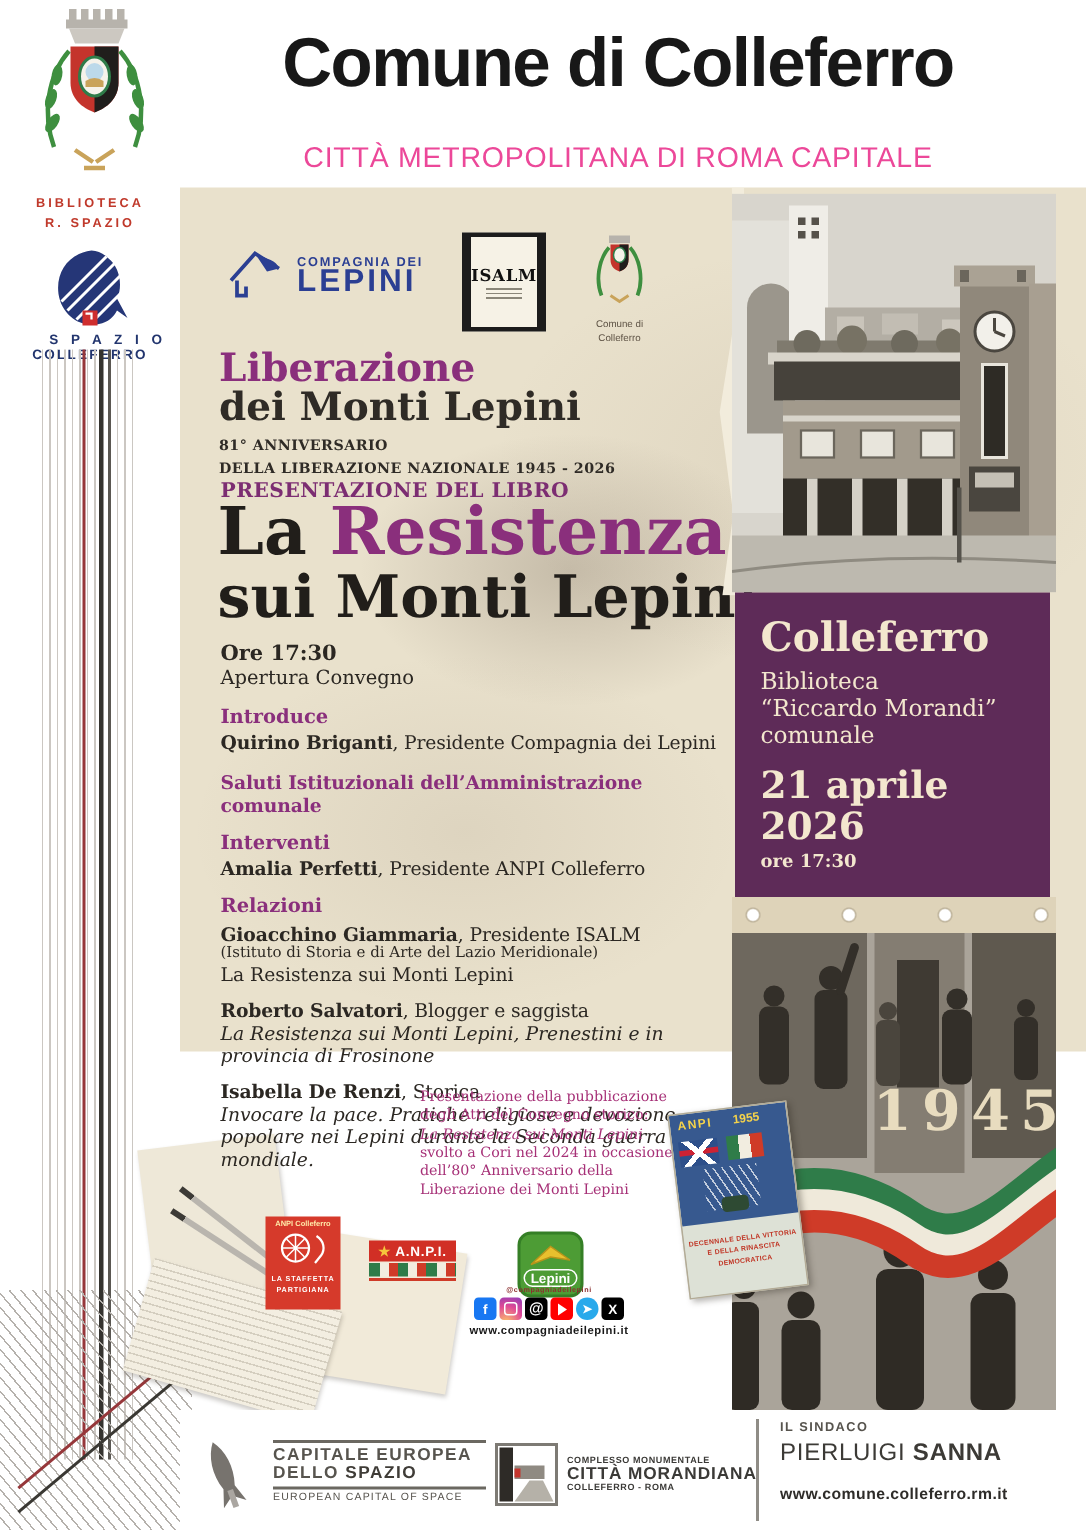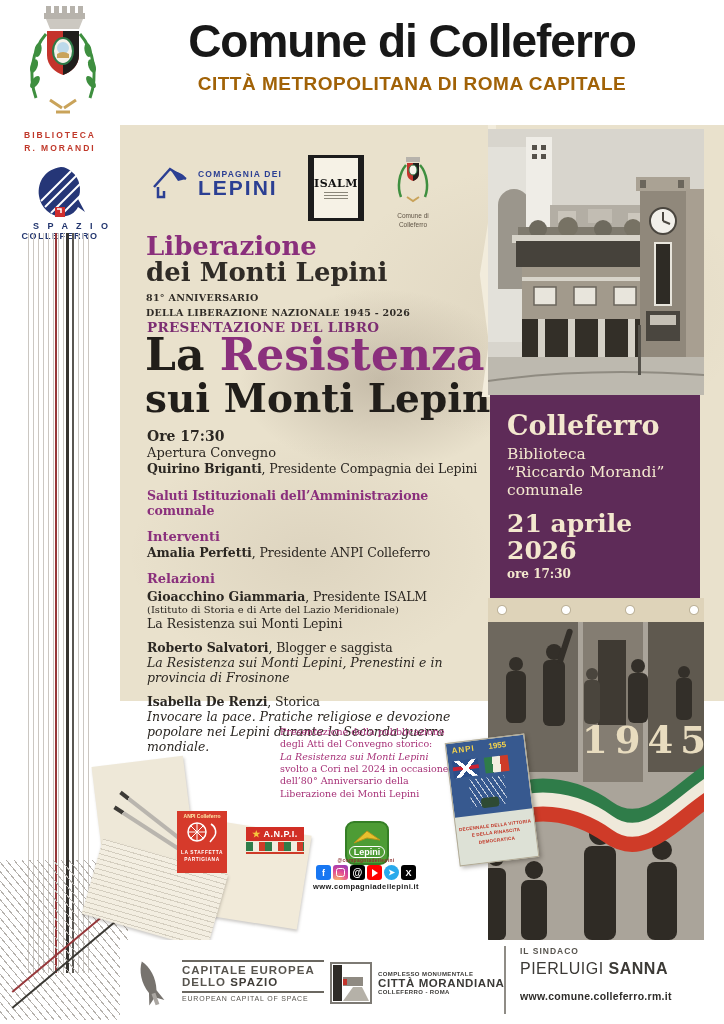--- a/index.html
+++ b/index.html
@@ -4,22 +4,22 @@
 <style>
   html,body{margin:0;padding:0;background:#fff;}
   .page{position:relative;width:724px;height:1024px;background:#fff;overflow:hidden;
         font-family:"Liberation Sans",sans-serif;}
 
   
   .header{position:absolute;left:0;top:0;width:724px;height:125px;background:#fff;padding-left:40px;}
   .crest{position:absolute;left:16px;top:2px;width:94px;height:120px;}
   .header-title{position:absolute;left:112px;top:14px;width:600px;text-align:center;
     font-size:46px;font-weight:bold;color:#181818;letter-spacing:-1px;}
-  .header-sub{position:absolute;left:112px;top:73px;width:600px;text-align:center;
-    font-size:19px;font-weight:700;color:#a16207;letter-spacing:.5px;}
+  .header-sub{position:absolute;left:112px;top:95px;width:600px;text-align:center;
+    font-size:19px;font-weight:400;color:#ec4899;letter-spacing:.5px;}
 
   
   .sidebar{position:absolute;left:0;top:125px;width:120px;height:899px;background:#fff;}
   .lib-label{margin-top:4px;text-align:center;color:#c0392b;font-weight:bold;
     font-size:8.5px;letter-spacing:2px;line-height:1.5;}
   .spazio-logo{display:block;margin:8px auto 0;}
   .spazio-text1{text-align:center;color:#22356e;font-weight:bold;font-size:9px;letter-spacing:3px;padding-left:24px;}
   .spazio-text2{text-align:center;color:#22356e;font-weight:bold;font-size:9px;letter-spacing:1.5px;}
   .vlines{position:absolute;left:28px;top:108px;width:64px;height:740px;
     background:repeating-linear-gradient(90deg,#cbc7c2 0 1px,transparent 1px 5px);}
@@ -221,21 +221,21 @@
       </g>
       <path d="M34,98 l12,8 M60,98 l-12,8 M40,110 h14" stroke="#c9a35a" stroke-width="3" fill="none"></path>
     </svg>
     <div class="header-title">Comune di Colleferro</div>
     <div class="header-sub">CITTÀ METROPOLITANA DI ROMA CAPITALE</div>
   </div>
 
   <div class="sidebar">
     <div class="lib-label">
       <div>BIBLIOTECA</div>
-      <div>R. MORANDI</div>
+      <div>R. SPAZIO</div>
     </div>
     <svg class="spazio-logo" width="58" height="58" viewBox="0 0 58 58">
       <path d="M30,4 C15,6 6,18 8,33 C10,47 23,56 35,53 C41,52 45,48 47,44 L54,49 L47,36 C51,28 49,15 41,9 C38,6 34,4 30,4 Z" fill="#253677"></path>
       <g stroke="#fff" stroke-width="2">
         <line x1="10" y1="38" x2="40" y2="8"></line>
           <line x1="14" y1="44" x2="46" y2="12"></line>
         <line x1="20" y1="50" x2="50" y2="20"></line>
           <line x1="28" y1="54" x2="52" y2="30"></line>
       </g>
       <rect x="24" y="44" width="10" height="10" fill="#cf2e2e"></rect>
@@ -303,20 +303,21 @@
     <div class="book-kicker">PRESENTAZIONE DEL LIBRO</div>
     <div class="book-title">
       <div class="bt-l1"><span>La </span><span class="bt-accent">Resistenza</span></div>
       <div class="bt-l2">sui Monti Lepini</div>
     </div>
 
     <div class="program">
       <div class="p-time">Ore 17:30</div>
       <div class="p-time-note">Apertura Convegno</div>
 
+      <div class="p-label">Introduce</div>
       <div class="p-line">
         <span class="p-name">Quirino Briganti</span><span>, Presidente Compagnia dei Lepini</span>
       </div>
 
       <div class="p-saluti">Saluti Istituzionali dell’Amministrazione comunale</div>
 
       <div class="p-label">Interventi</div>
       <div class="p-line">
         <span class="p-name">Amalia Perfetti</span><span>, Presidente ANPI Colleferro</span>
       </div>

